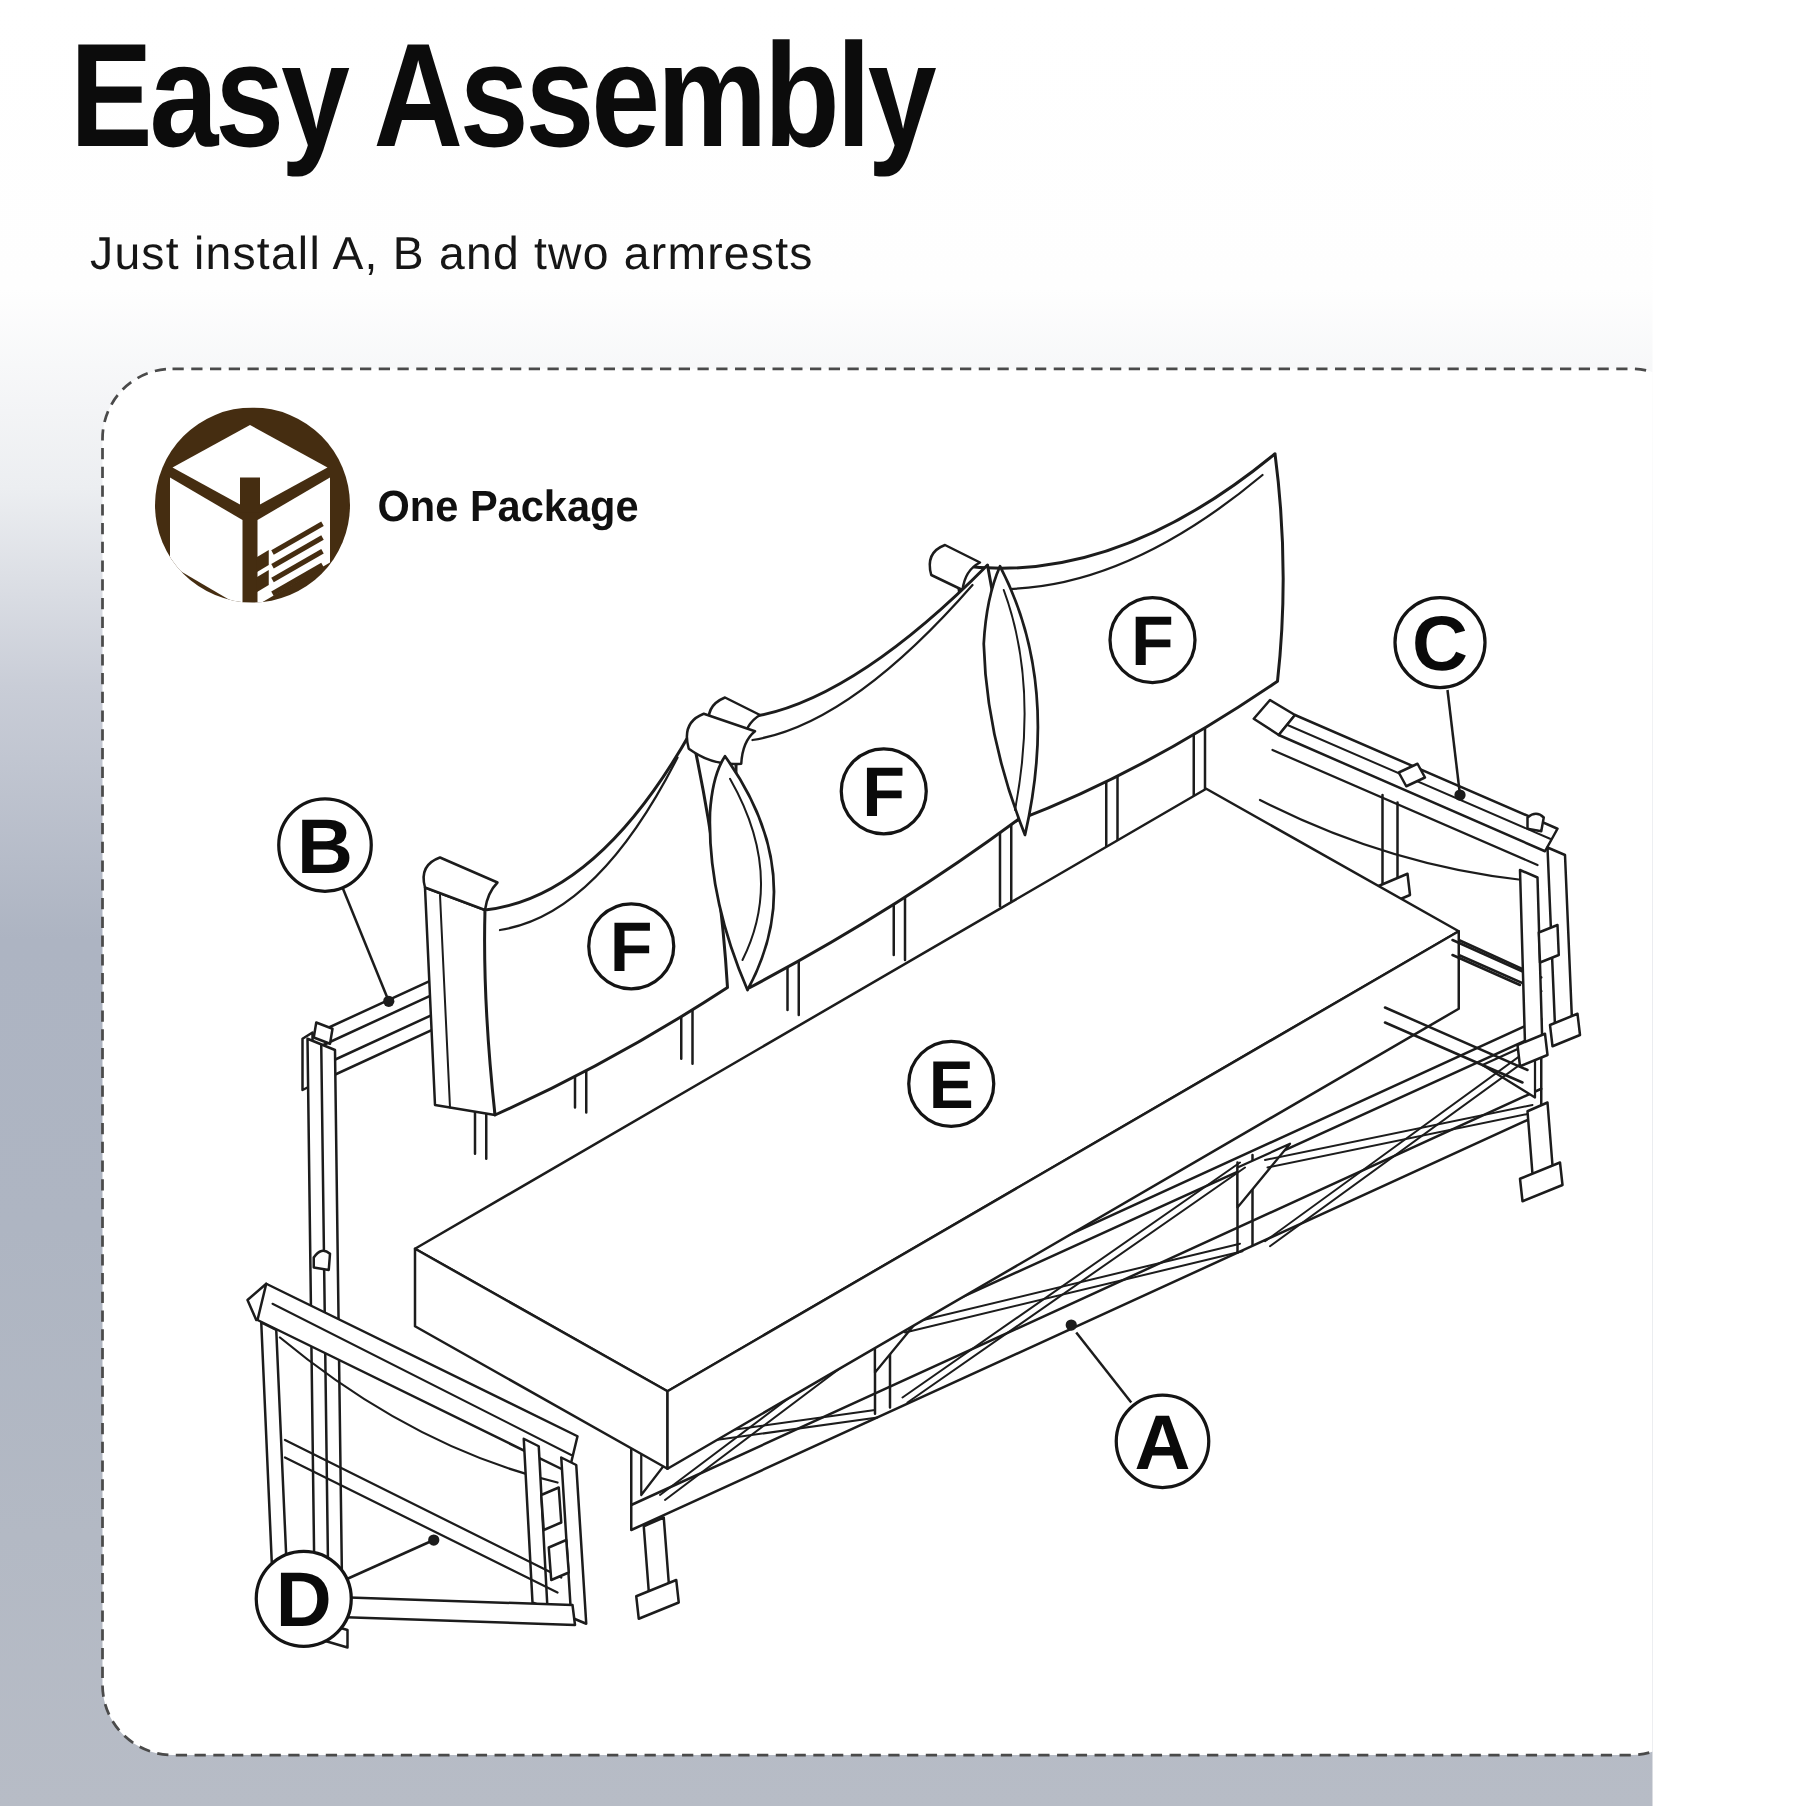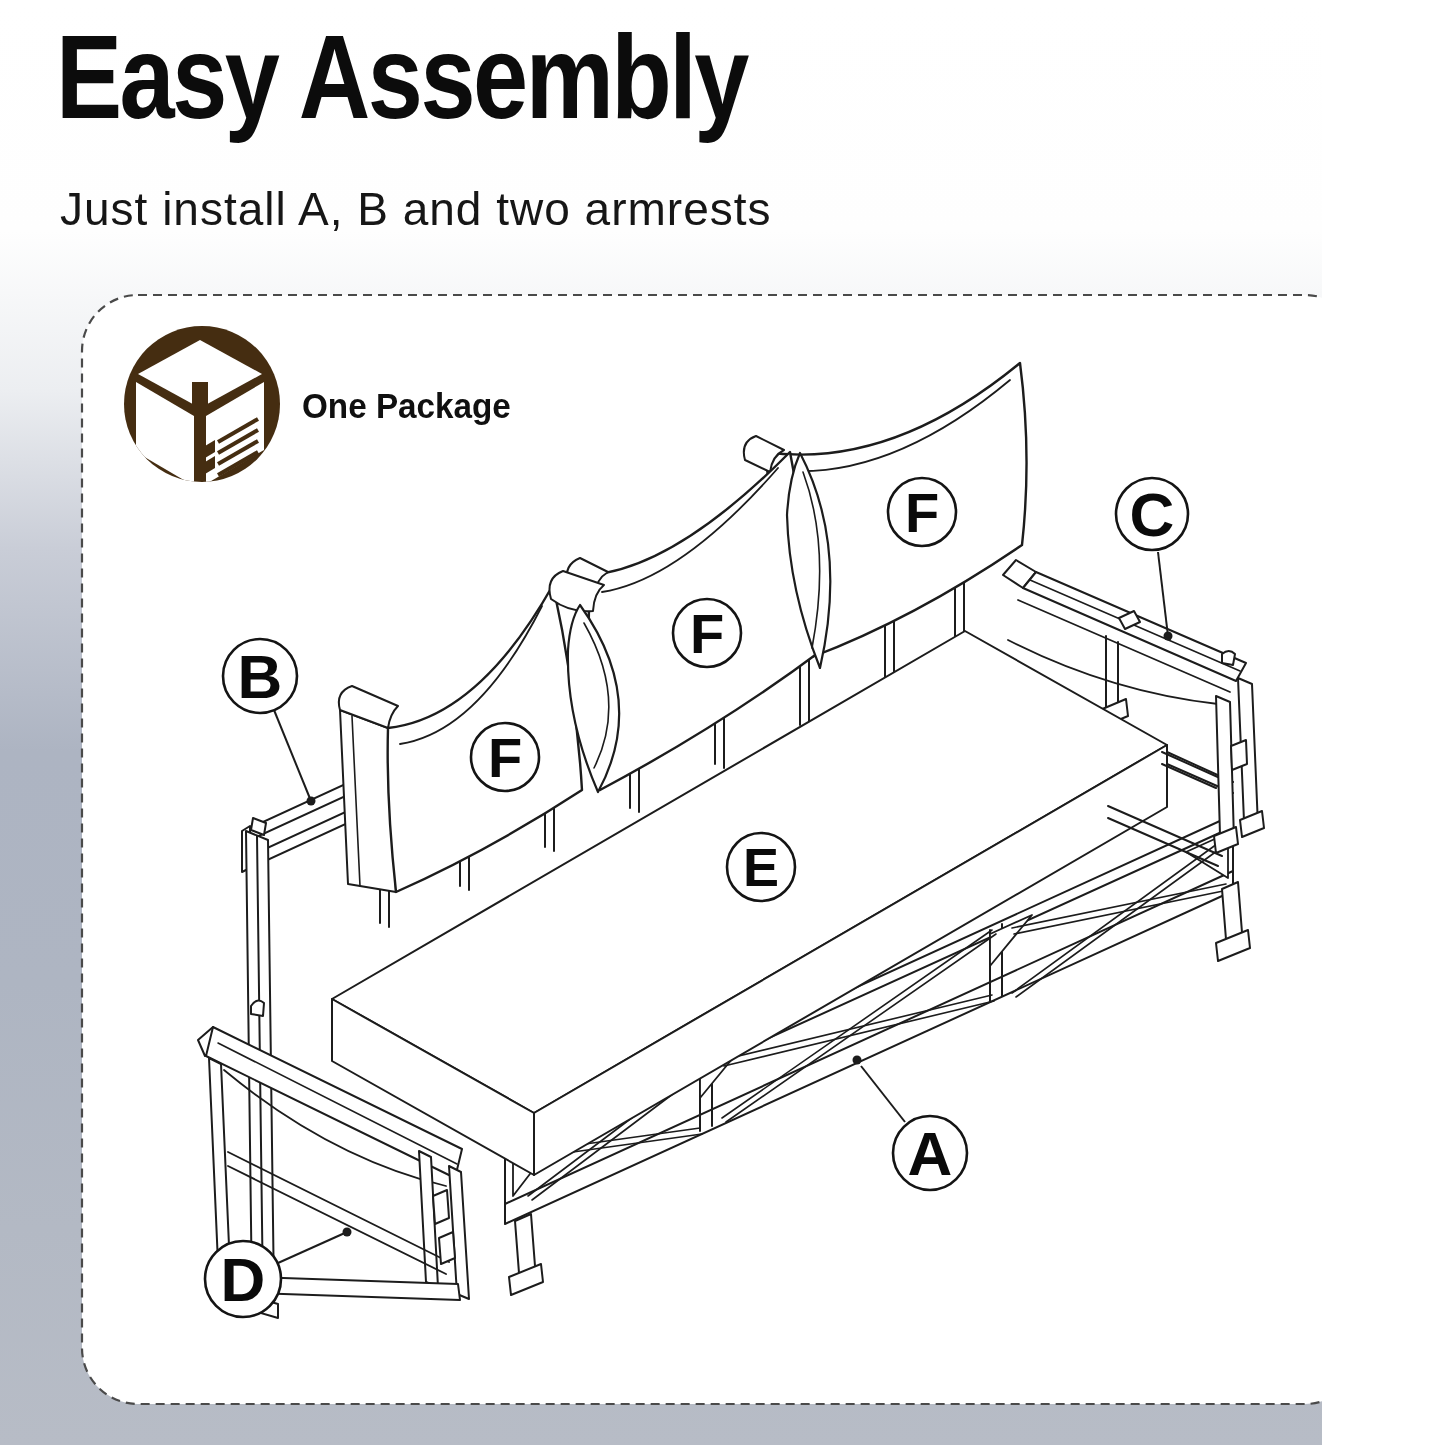--- a/index.html
+++ b/index.html
@@ -10,22 +10,22 @@
     background:linear-gradient(180deg,#ffffff 0%,#fefefe 16%,#eceef1 27%,#c9cdd7 38%,#adb4c2 52%,#aeb5c2 68%,#b3b9c4 85%,#b7bcc6 100%);
     font-family:"Liberation Sans", sans-serif;
   }
   .title{
     position:absolute;left:56px;top:18px;
     font-size:118px;font-weight:bold;color:#0c0c0c;
     letter-spacing:-3px;white-space:nowrap;line-height:1.0;
     transform:scaleX(0.84);transform-origin:left top;
   }
   .subtitle{
-    position:absolute;left:60px;top:182px;
-    font-size:46px;font-weight:400;color:#161616;
+    position:absolute;left:72px;top:182px;
+    font-size:37px;font-weight:400;color:#161616;
     letter-spacing:1px;white-space:nowrap;
   }
   .diagram-svg{position:absolute;left:0;top:0;}
   .package-row{
     position:absolute;left:122px;top:326px;
     display:flex;align-items:center;gap:20px;
   }
   .package-label{
     font-size:35px;font-weight:bold;color:#101010;
     transform:scaleX(0.95);transform-origin:left center;

